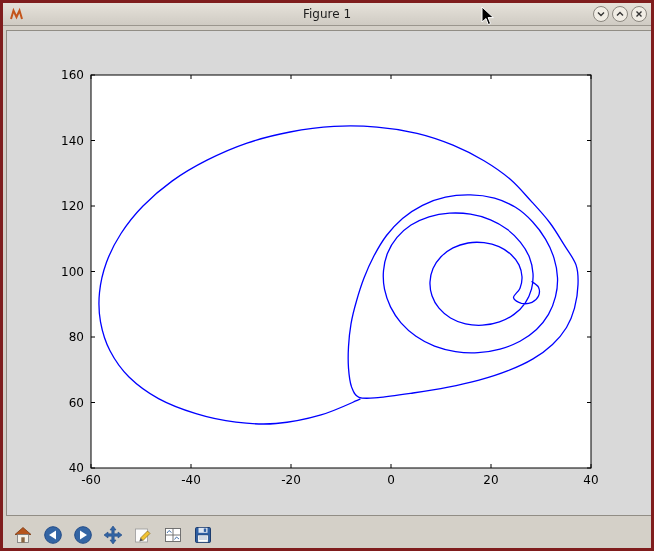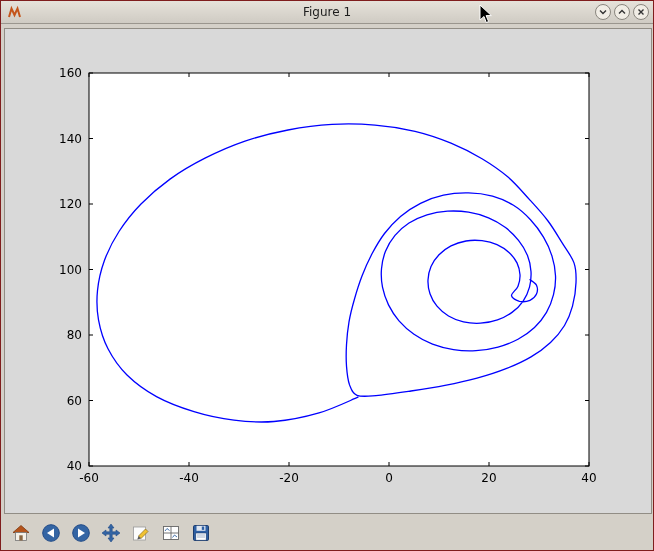--- a/index.html
+++ b/index.html
@@ -1,19 +1,19 @@
 <!DOCTYPE html>
 <html><head>
 <meta charset="utf-8">
 <style>
   html,body{margin:0;padding:0;background:#9a9a9a;}
   *{box-sizing:border-box;}
   .window{
     position:relative;width:654px;height:551px;
-    background:#d4d0c8;border:1px solid #7f1d1d;
+    background:#d4d0c8;border:3px solid #7f1d1d;
     font-family:"DejaVu Sans", sans-serif;overflow:hidden;
   }
   .titlebar{
     position:absolute;left:0;top:0;width:100%;height:23px;
     background:linear-gradient(#e6e2da,#cfcbc3);
     border-bottom:1px solid #9a968e;
     display:flex;align-items:center;
   }
   .win-icon{position:absolute;left:6px;top:4px;}
   .title{

